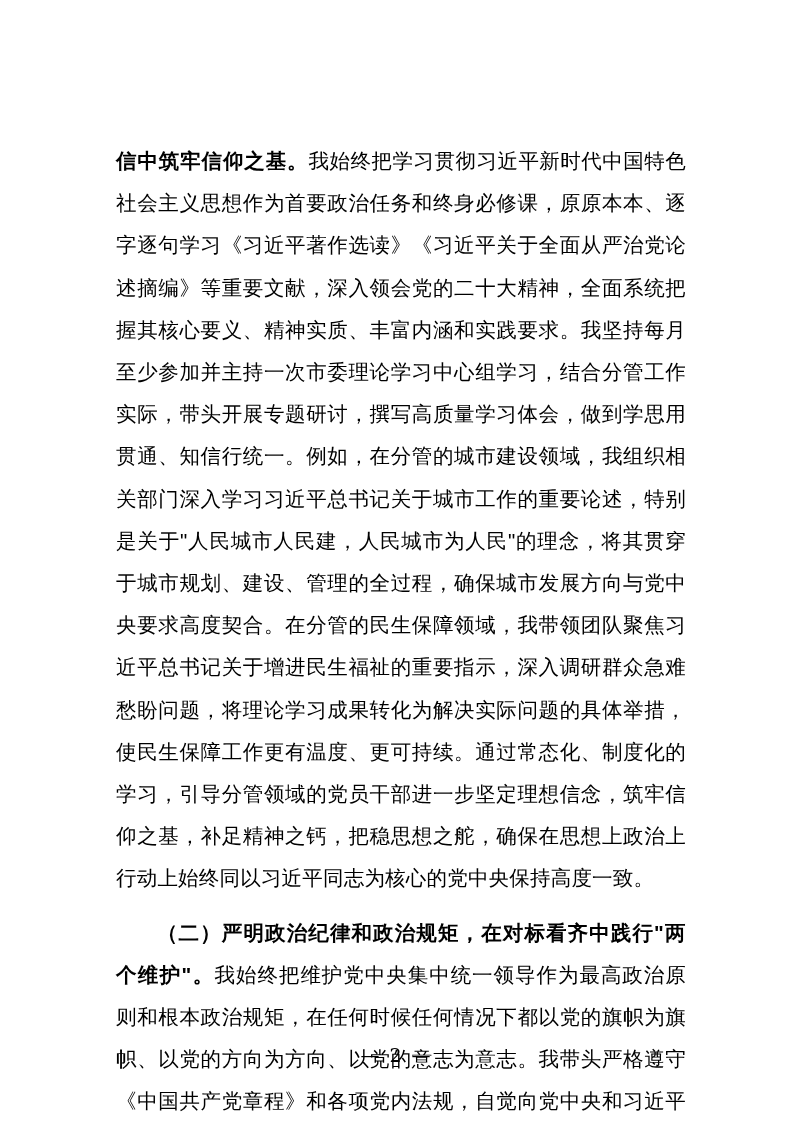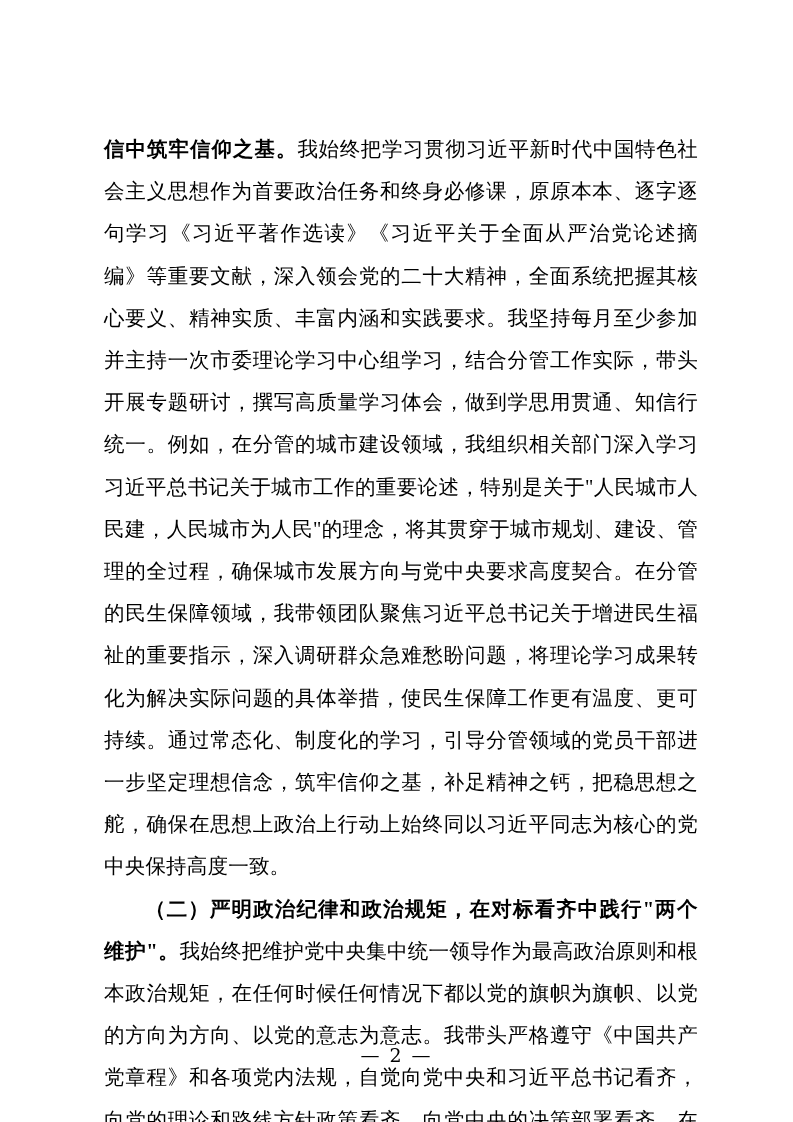--- a/index.html
+++ b/index.html
@@ -21,27 +21,27 @@
     top: 0;
     width: 793px;
     height: 1122px;
     box-sizing: border-box;
     padding: 128px 96px 0 104px;
   }
   .doc-body {
     width: 594px;
   }
   p.para {
-    margin: 0;
+    margin: 12px;
     font-size: 20.5px;
     line-height: 42.2px;
     text-align: justify;
     text-justify: inter-ideograph;
     letter-spacing: 0.2px;
-    font-family: Liberation Serif, serif;
+    font-family: Liberation Sans, sans-serif;
   }
   p.para + p.para {
     margin-top: 0;
   }
   .indent2 {
     text-indent: 41px;
   }
   .bold-lead {
     font-weight: bold;
     letter-spacing: 0.6px;

